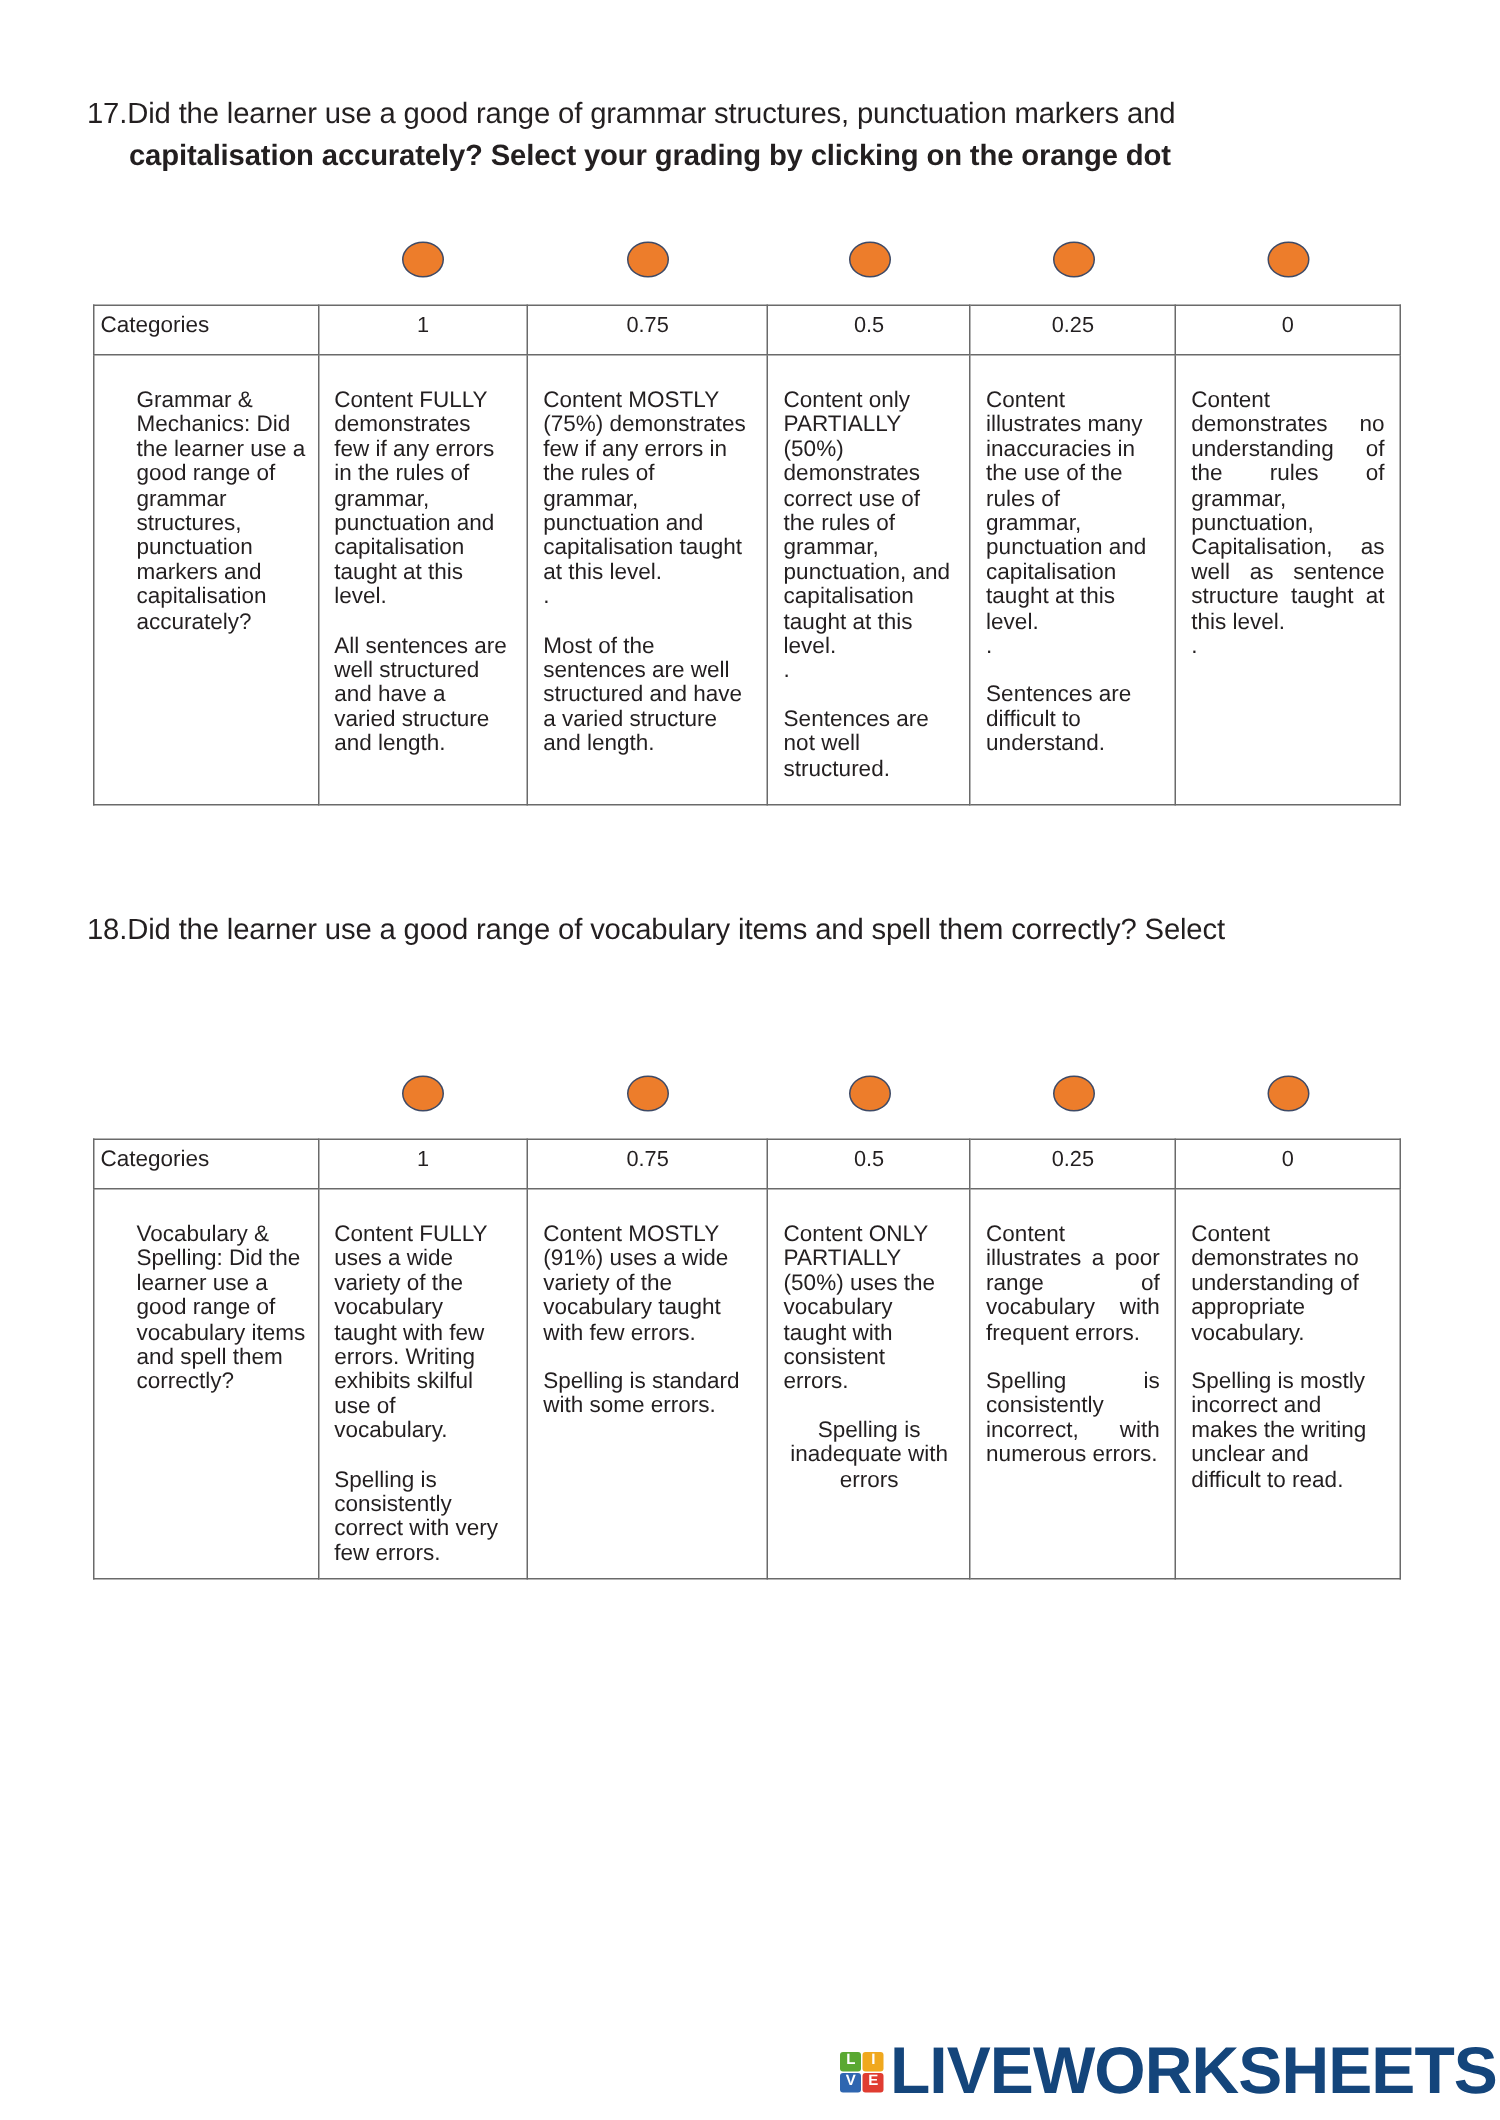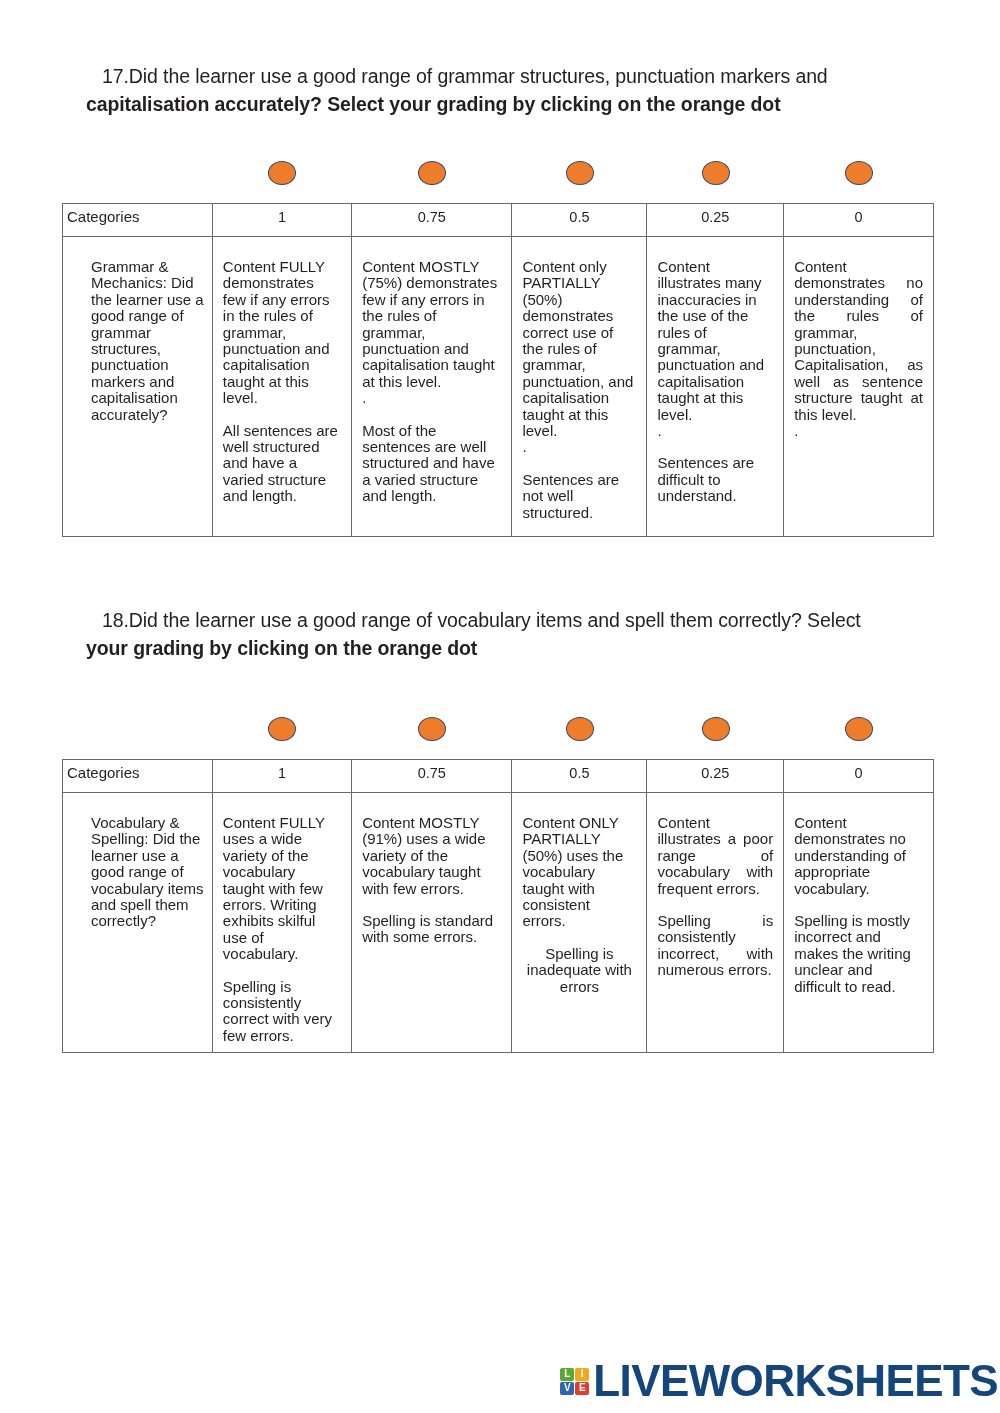--- a/index.html
+++ b/index.html
@@ -27,21 +27,20 @@
     position: absolute;
     left: 58px;
     width: 888px;
     font-size: 19.5px;
     line-height: 28px;
     color: #231f20;
     letter-spacing: -0.1px;
   }
   .question .qnum {
     display: inline;
-    margin-left: 44px;
   }
   .question .qtext {
     display: inline;
     margin-top: 35px;
   }
   .question .qline2 {
     display: block;
     padding-left: 28px;
     font-weight: bold;
   }
@@ -266,21 +265,20 @@
         <td class="justify">
           <p>Content demonstrates no understanding of the rules of grammar, punctuation, Capitalisation, as well as sentence structure taught at this level.</p>
           <p class="dotline">.</p>
         </td>
       </tr>
     </tbody>
   </table>
 
   <div class="question" id="q18">
     <span class="qnum">18.</span><span class="qtext">Did the learner use a good range of vocabulary items and spell them correctly? Select</span>
-    <span class="qline2">your grading by clicking on the orange dot</span>
   </div>
 
   <div class="dot-row" id="dots-18">
     <div class="dot-cell c0"></div>
     <div class="dot-cell c1">
       <div class="grade-dot"></div>
     </div>
     <div class="dot-cell c2">
       <div class="grade-dot"></div>
     </div>

